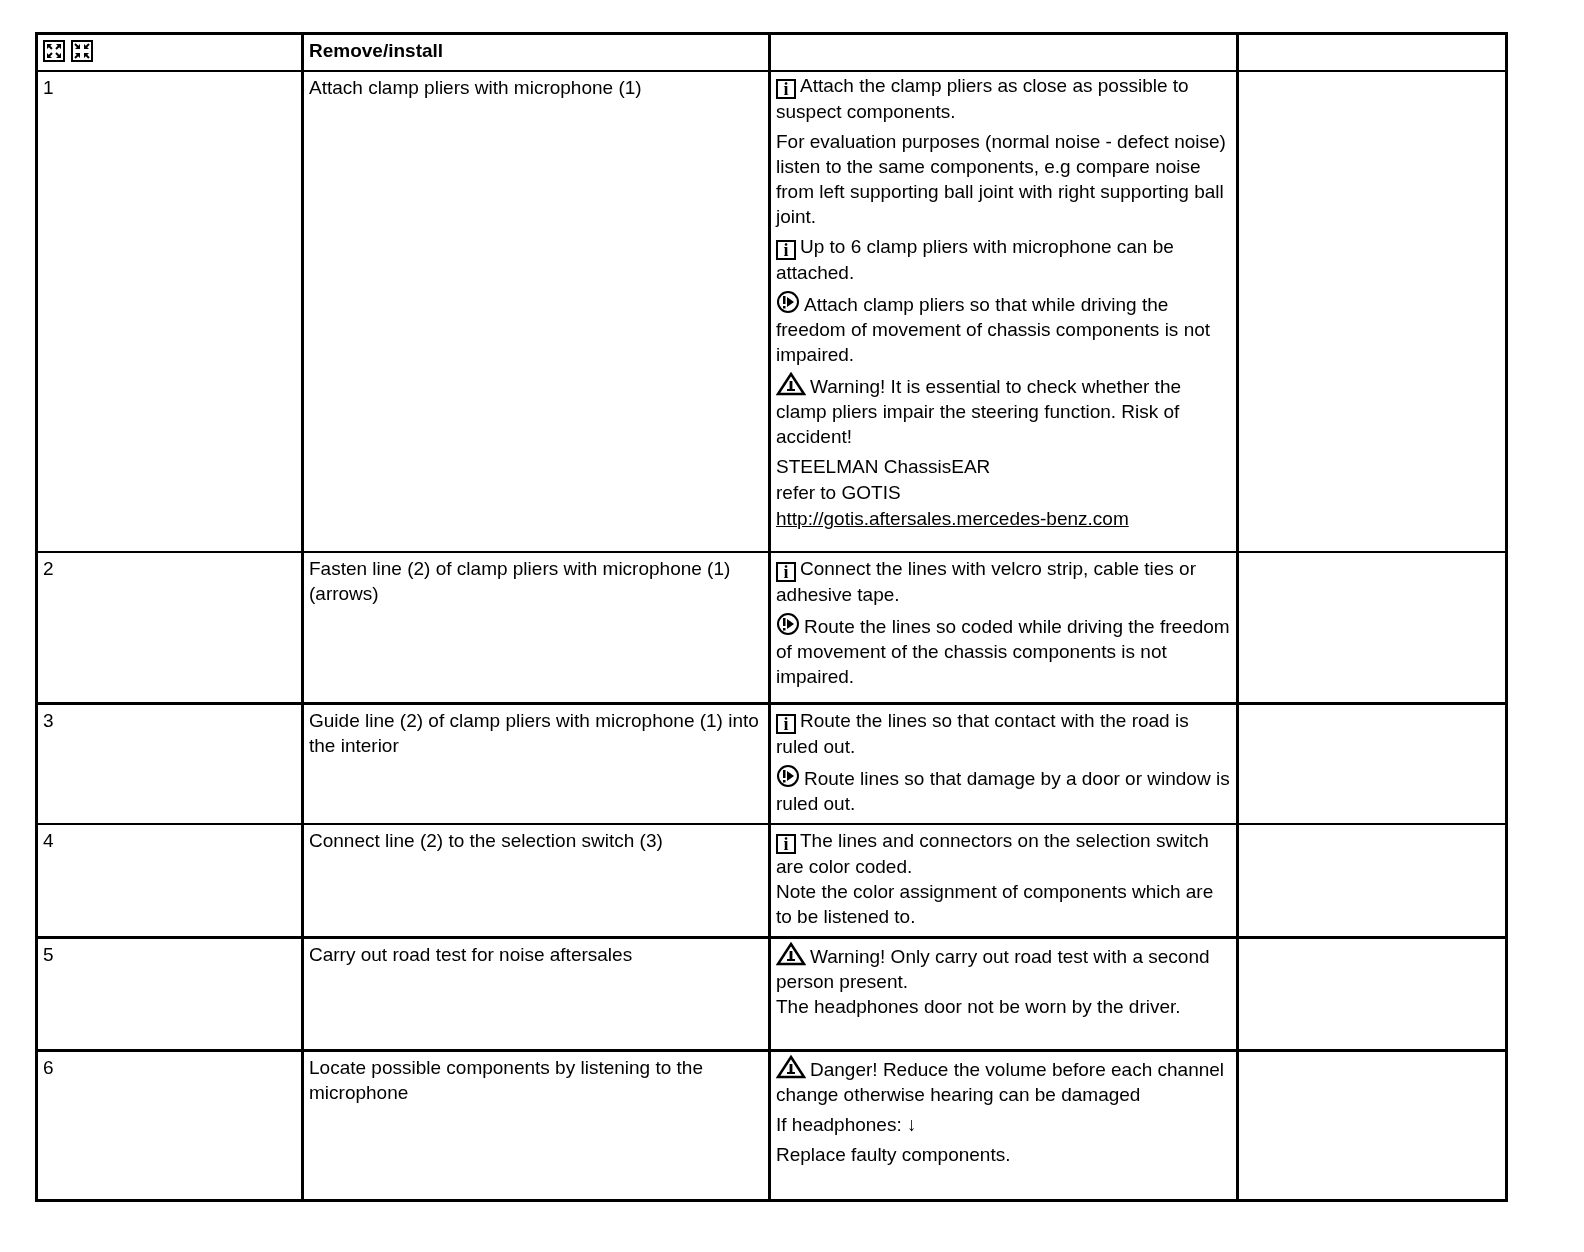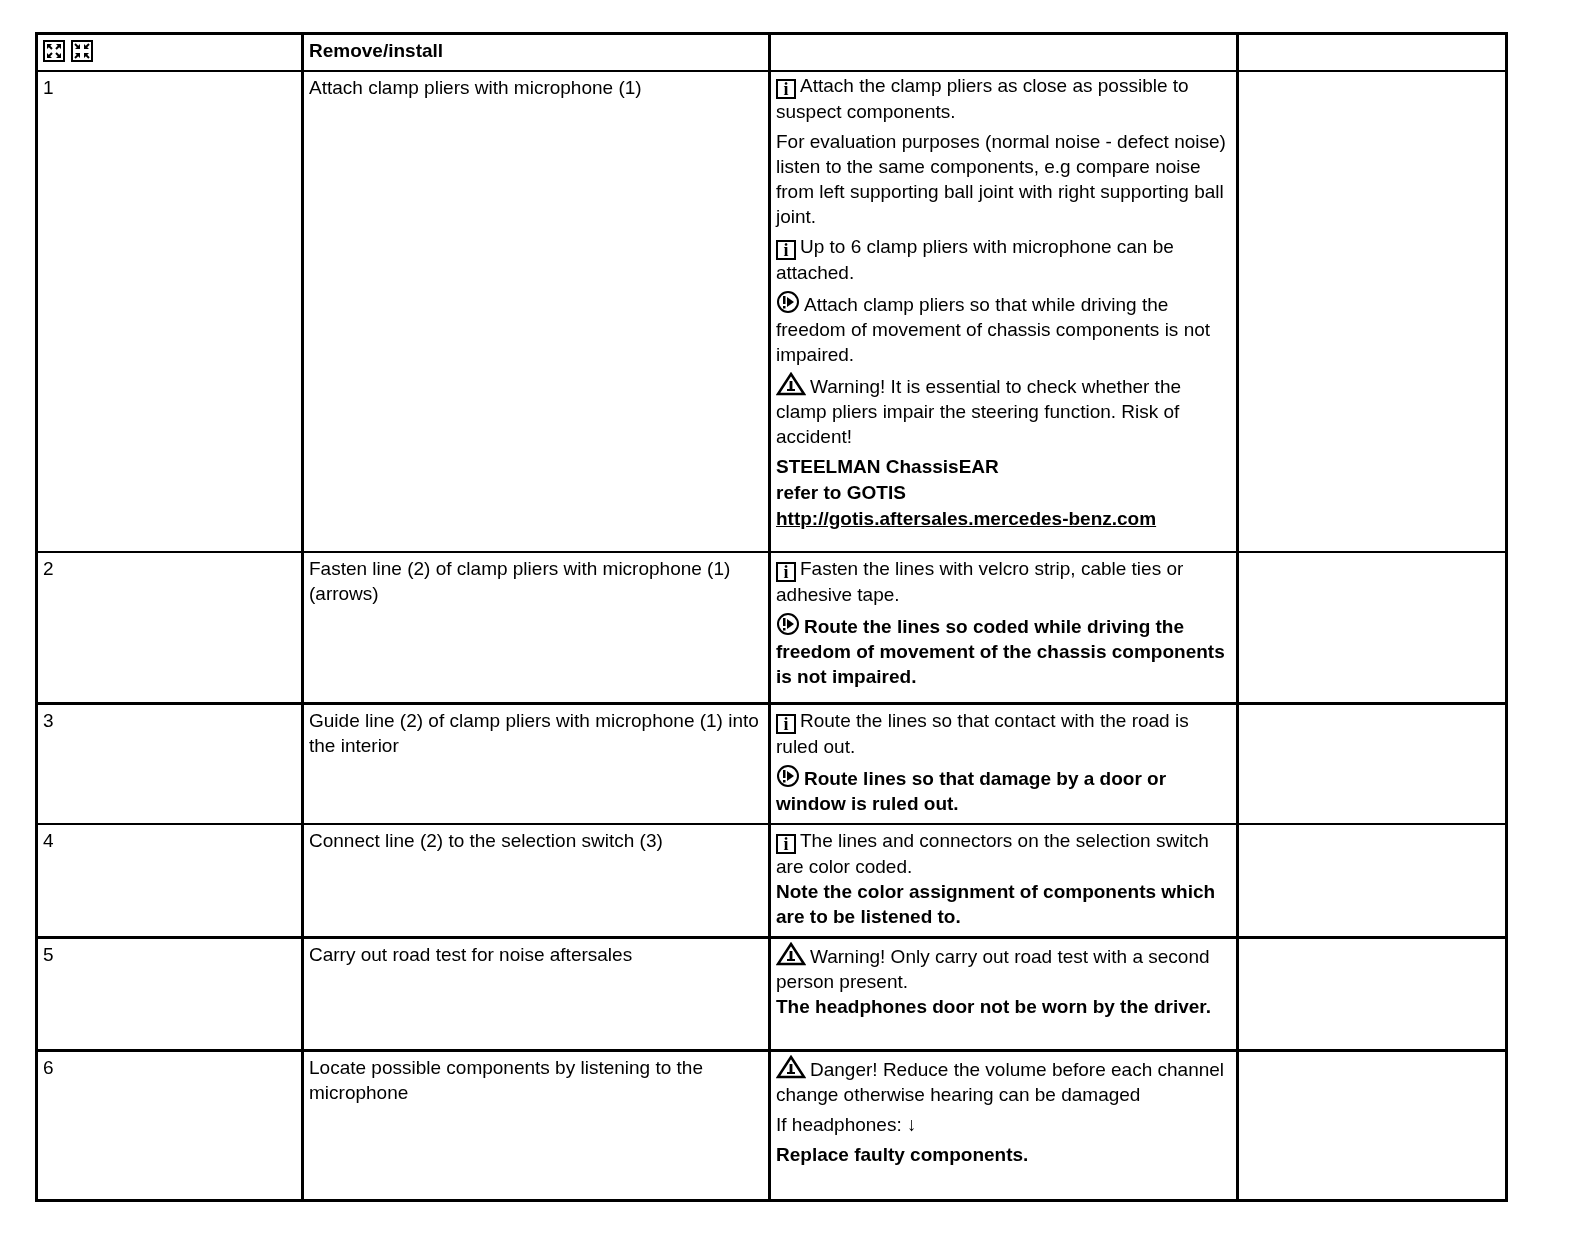--- a/index.html
+++ b/index.html
@@ -13,21 +13,21 @@
     border-left: 3px solid #000; border-right: 3px solid #000;
     vertical-align: top; padding: 3px 5px 0 5px;
     font-size: 19px; line-height: 25px;
   }
   table.doc tr.hdr td { border-bottom: 2px solid #000; height: 32px; }
   table.doc tr.r1 td { border-bottom: 2px solid #000; }
   table.doc tr.thick td { border-bottom: 3px solid #000; }
   col.c1 { width: 266px; } col.c2 { width: 467px; } col.c3 { width: 468px; } col.c4 { width: 269px; }
   .hdr-title { font-weight: bold; }
   .para { margin: 0 0 5px 0; }
-  .para:last-child { margin-bottom: 0; font-weight: bold; }
+  .para:last-child { margin-bottom: 0; }
   .ico { display: inline-block; vertical-align: -3px; margin-right: 4px; }
   .ico-info {
     width: 20px; height: 20px; border: 2px solid #000; box-sizing: border-box;
     font-family: "Liberation Serif", serif; font-weight: bold; font-size: 18px; line-height: 17px; text-align: center;
   }
   .ico-note { width: 24px; height: 24px; }
   .ico-warn { width: 30px; height: 24px; }
   .bold { font-weight: normal; }
   .link { text-decoration: underline; }
   .expand-icons { display: flex; gap: 6px; padding-top: 2px; }
@@ -92,21 +92,21 @@
         <span class="link">http://gotis.aftersales.mercedes-benz.com</span>
       </p>
     </td>
     <td></td>
   </tr>
 
   <tr class="thick" style="height:151px;">
     <td>2</td>
     <td>Fasten line (2) of clamp pliers with microphone (1) (arrows)</td>
     <td>
-      <p class="para"><span class="ico ico-info">i</span><span>Fasten the lines with velcro strip, cable ties or adhesive tape.</span></p>
+      <p class="para"><span class="ico ico-info">i</span><span>Connect the lines with velcro strip, cable ties or adhesive tape.</span></p>
       <p class="para"><svg class="ico ico-note" viewBox="0 0 24 24">
               <circle cx="12" cy="12" r="10" fill="none" stroke="#000" stroke-width="2"></circle>
               <rect x="7" y="6" width="2.5" height="8" fill="#000"></rect>
               <rect x="7" y="16" width="2.5" height="2.5" fill="#000"></rect>
               <path d="M11 7 L18 12 L11 17 Z" fill="#000"></path>
             </svg><span>Route the lines so coded while driving the freedom of movement of the chassis components is not impaired.</span></p>
     </td>
     <td></td>
   </tr>
 

